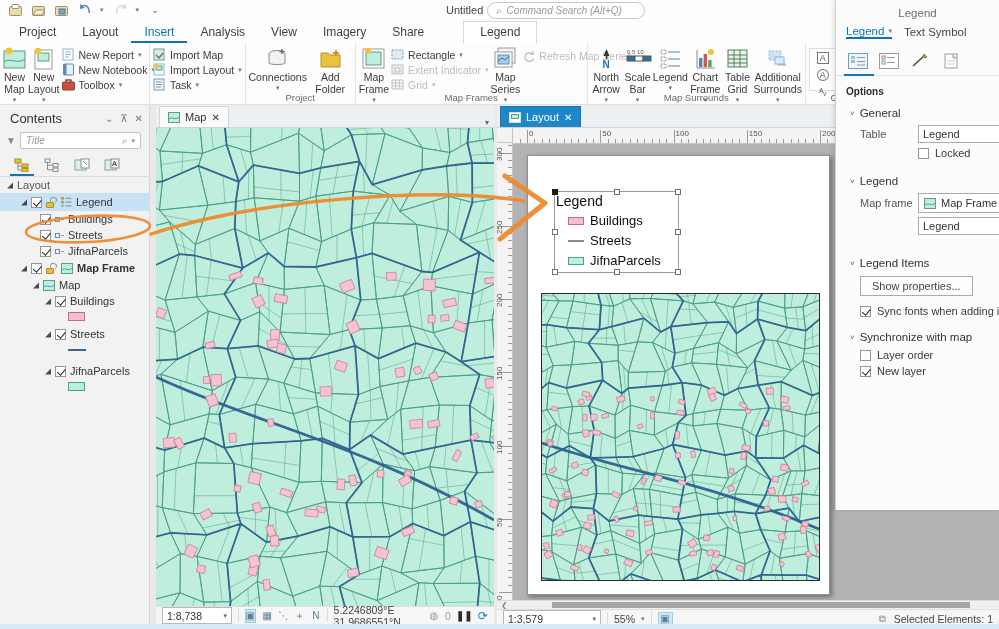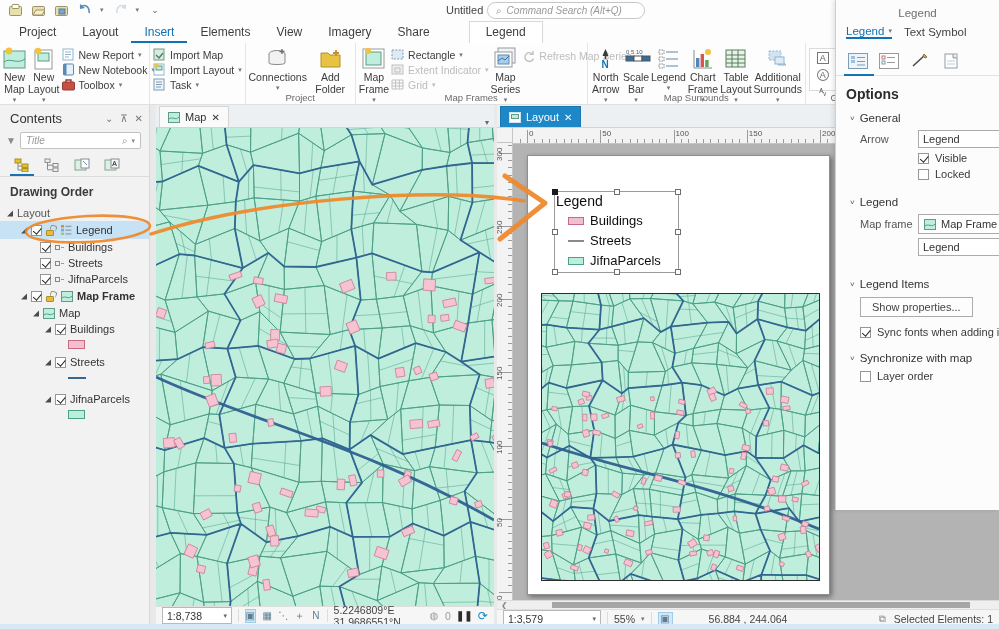--- a/index.html
+++ b/index.html
@@ -115,21 +115,21 @@
   .epanel{position:absolute;left:835px;top:0;width:164px;height:510px;background:#fcfcfc;border-left:1px solid #cfcfcf;
           box-shadow:-2px 0 4px rgba(0,0,0,.10);box-sizing:border-box;overflow:hidden;font-size:11px;z-index:40;}
   .ep-title{font-size:12.5px;color:#333;padding:7px 0 0 10px;}
   .ep-sub{text-align:center;color:#6e6e6e;font-size:11.5px;padding:7px 0 2px;}
   .ep-tabs{display:flex;align-items:center;gap:12px;padding:4px 0 4px 10px;}
   .ep-tab{color:#444;font-size:11.5px;display:flex;align-items:center;gap:4px;}
   .ep-tab.active{color:#0f72b6;box-shadow:inset 0 -2px 0 #0f72b6;padding-bottom:2px;}
   .ep-icons{display:flex;gap:7px;padding:8px 0 5px 10px;border-bottom:1px solid #e2e2e2;position:relative;}
   .ep-ico{width:24px;height:19px;display:flex;align-items:center;justify-content:center;}
   .ep-icons .bar{position:absolute;left:8px;bottom:-1px;width:30px;height:2px;background:#1473b5;}
-  .ep-options{font-weight:bold;font-size:14px;color:#2c2c2c;padding:10px 2px 4px 10px;}
+  .ep-options{font-weight:bold;font-size:10px;color:#2c2c2c;padding:10px 2px 4px 10px;}
   .ep-sec{display:flex;align-items:center;gap:5px;color:#333;font-size:11.5px;padding:6px 0 4px 14px;}
   .sec-chev{font-size:8px;color:#555;}
   .ep-row{display:flex;align-items:center;gap:6px;padding:2px 0 2px 24px;white-space:nowrap;}
   .ep-lbl{width:52px;color:#555;flex:none;}
   .ep-input{height:16px;border:1px solid #ababab;background:#fff;font-size:11px;color:#333;padding:0 4px;width:110px;flex:none;font-family:"Liberation Sans",sans-serif;}
   .ep-dd{height:18px;border:1px solid #ababab;background:#fff;display:flex;align-items:center;gap:5px;padding:0 5px;width:104px;flex:none;color:#333;}
   .ep-check{display:flex;align-items:center;gap:6px;color:#3a3a3a;}
   .ep-btn{margin:3px 0 3px 24px;border:1px solid #ababab;background:#fdfdfd;font-size:11px;color:#444;padding:3px 11px;display:inline-block;}
 
   .bottom-strip{position:absolute;left:0;top:624px;width:999px;height:5px;background:#d8e9f6;z-index:50;}
@@ -183,21 +183,21 @@
     <div class="cmd-search">
       <span style="font-style:normal;color:#8a8a8a;">⌕</span>
       <span>Command Search (Alt+Q)</span>
     </div>
   </div>
 
   <div class="ribbon-tabs">
     <span class="rtab">Project</span>
     <span class="rtab">Layout</span>
     <span class="rtab active">Insert</span>
-    <span class="rtab">Elements</span>
+    <span class="rtab">Analysis</span>
     <span class="rtab">View</span>
     <span class="rtab">Imagery</span>
     <span class="rtab">Share</span>
     <span class="rtab contextual">Legend</span>
   </div>
 
   <div class="ribbon">
     <div class="rgroup" style="width:150px;">
       <div class="bigbtn">
         <span class="bicon"><svg width="23" height="23">
@@ -391,21 +391,21 @@
               <circle cx="17" cy="5" r="3" fill="#f2c33c"></circle>
             </svg></span>
         <span>Chart Frame</span>
           <span class="chev">▾</span>
       </div>
       <div class="bigbtn" style="width:34px;">
         <span class="bicon"><svg width="23" height="23">
               <rect x="2" y="3" width="19" height="17" fill="#e9f1e9" stroke="#55805c"></rect>
               <path d="M2 8 h19 M2 12 h19 M2 16 h19 M8 3 v17 M14 3 v17" stroke="#55805c"></path>
             </svg></span>
-        <span>Table Layout</span>
+        <span>Table Grid</span>
           <span class="chev">▾</span>
       </div>
       <div class="bigbtn" style="width:48px;">
         <span class="bicon"><svg width="23" height="23">
               <rect x="3" y="4" width="12" height="9" fill="#cfe3f2" stroke="#92b6d2" stroke-dasharray="2 1.4"></rect>
               <path d="M14 12 l6 6 h-8 z" fill="#b9d3e8" stroke="#92b6d2"></path>
               <rect x="9" y="10" width="9" height="7" fill="#dcebf6" stroke="#92b6d2"></rect>
             </svg></span>
         <span>Additional Surrounds</span>
           <span class="chev">▾</span>
@@ -476,21 +476,20 @@
           </svg>
         </span>
       <span class="c-tab">
           <svg width="16" height="14">
             <rect x="1" y="2" width="11" height="10" fill="#dfeee6" stroke="#7fa892"></rect>
             <rect x="7" y="1" width="8" height="9" fill="#f3f6fa" stroke="#8a8a8a"></rect>
             <path d="M8.5 8 l2 -5 l2 5 M9.2 6.4 h2.6" fill="none" stroke="#4a4a4a"></path>
           </svg>
         </span>
     </div>
-    <div class="d-order">Drawing Order</div>
 
     <div class="trow">
       <span class="exp"></span>
       <span class="tlabel" style="color:#555;">Layout</span>
     </div>
     <div class="trow sel" style="height:18px;">
       <span class="sp" style="width:10px;"></span>
       <span class="exp"></span>
       <span class="cb on"></span>
       <span class="lock"></span>
@@ -947,21 +946,20 @@
     <div class="statusbar layout-status">
       <div class="scale-combo">
         <span>1:3,579</span>
           <span class="dd">▾</span>
       </div>
       <span class="sb-div"></span>
       <span>55%</span>
       <span class="dd chev">▾</span>
       <span class="sb-div"></span>
       <span class="sb-ico hl">▣</span>
-      <span class="ls-coords">56.884 , 244.064</span>
       <span class="ls-right">
         <span class="sb-ico" style="color:#8a8a8a;">⧉</span>
         <span>Selected Elements: 1</span>
       </span>
     </div>
   </div>
 
   <div class="epanel">
     <div class="ep-sub">Legend</div>
     <div class="ep-tabs">
@@ -1008,28 +1006,22 @@
         </span>
       <span class="bar"></span>
     </div>
     <div class="ep-options">Options</div>
 
     <div class="ep-sec">
       <span class="sec-chev">˅</span>
       <span>General</span>
     </div>
     <div class="ep-row">
-      <span class="ep-lbl">Arrow</span>
+      <span class="ep-lbl">Table</span>
       <input class="ep-input" value="Legend" style="">
-    </div>
-    <div class="ep-row" style="padding-left:82px;">
-      <span class="ep-check">
-        <span class="cb on"></span>
-        <span>Visible</span>
-      </span>
     </div>
     <div class="ep-row" style="padding-left:82px;">
       <span class="ep-check">
         <span class="cb"></span>
         <span>Locked</span>
       </span>
     </div>
 
     <div class="ep-sec" style="margin-top:8px;">
       <span class="sec-chev">˅</span>
@@ -1064,20 +1056,26 @@
     <div class="ep-sec" style="margin-top:6px;">
       <span class="sec-chev">˅</span>
       <span>Synchronize with map</span>
     </div>
     <div class="ep-row">
       <span class="ep-check">
         <span class="cb"></span>
         <span>Layer order</span>
       </span>
     </div>
+    <div class="ep-row">
+      <span class="ep-check">
+        <span class="cb on"></span>
+        <span>New layer</span>
+      </span>
+    </div>
   </div>
 
   <div class="bottom-strip"></div>
 
   <svg class="overlay">
     <ellipse cx="88" cy="229" rx="62" ry="13" transform="rotate(-3 88 229)" fill="none" stroke="var(--annotation)" stroke-width="2.6" opacity="0.95"></ellipse>
     <path d="M151 234 C 255 200, 430 186, 524 201" fill="none" stroke="var(--annotation)" stroke-width="3.4" stroke-linecap="round" opacity="0.95"></path>
     <path d="M505 176 L545 203 L500 239" fill="none" stroke="var(--annotation)" stroke-width="5" stroke-linecap="round" stroke-linejoin="round" opacity="0.95"></path>
   </svg>
 

